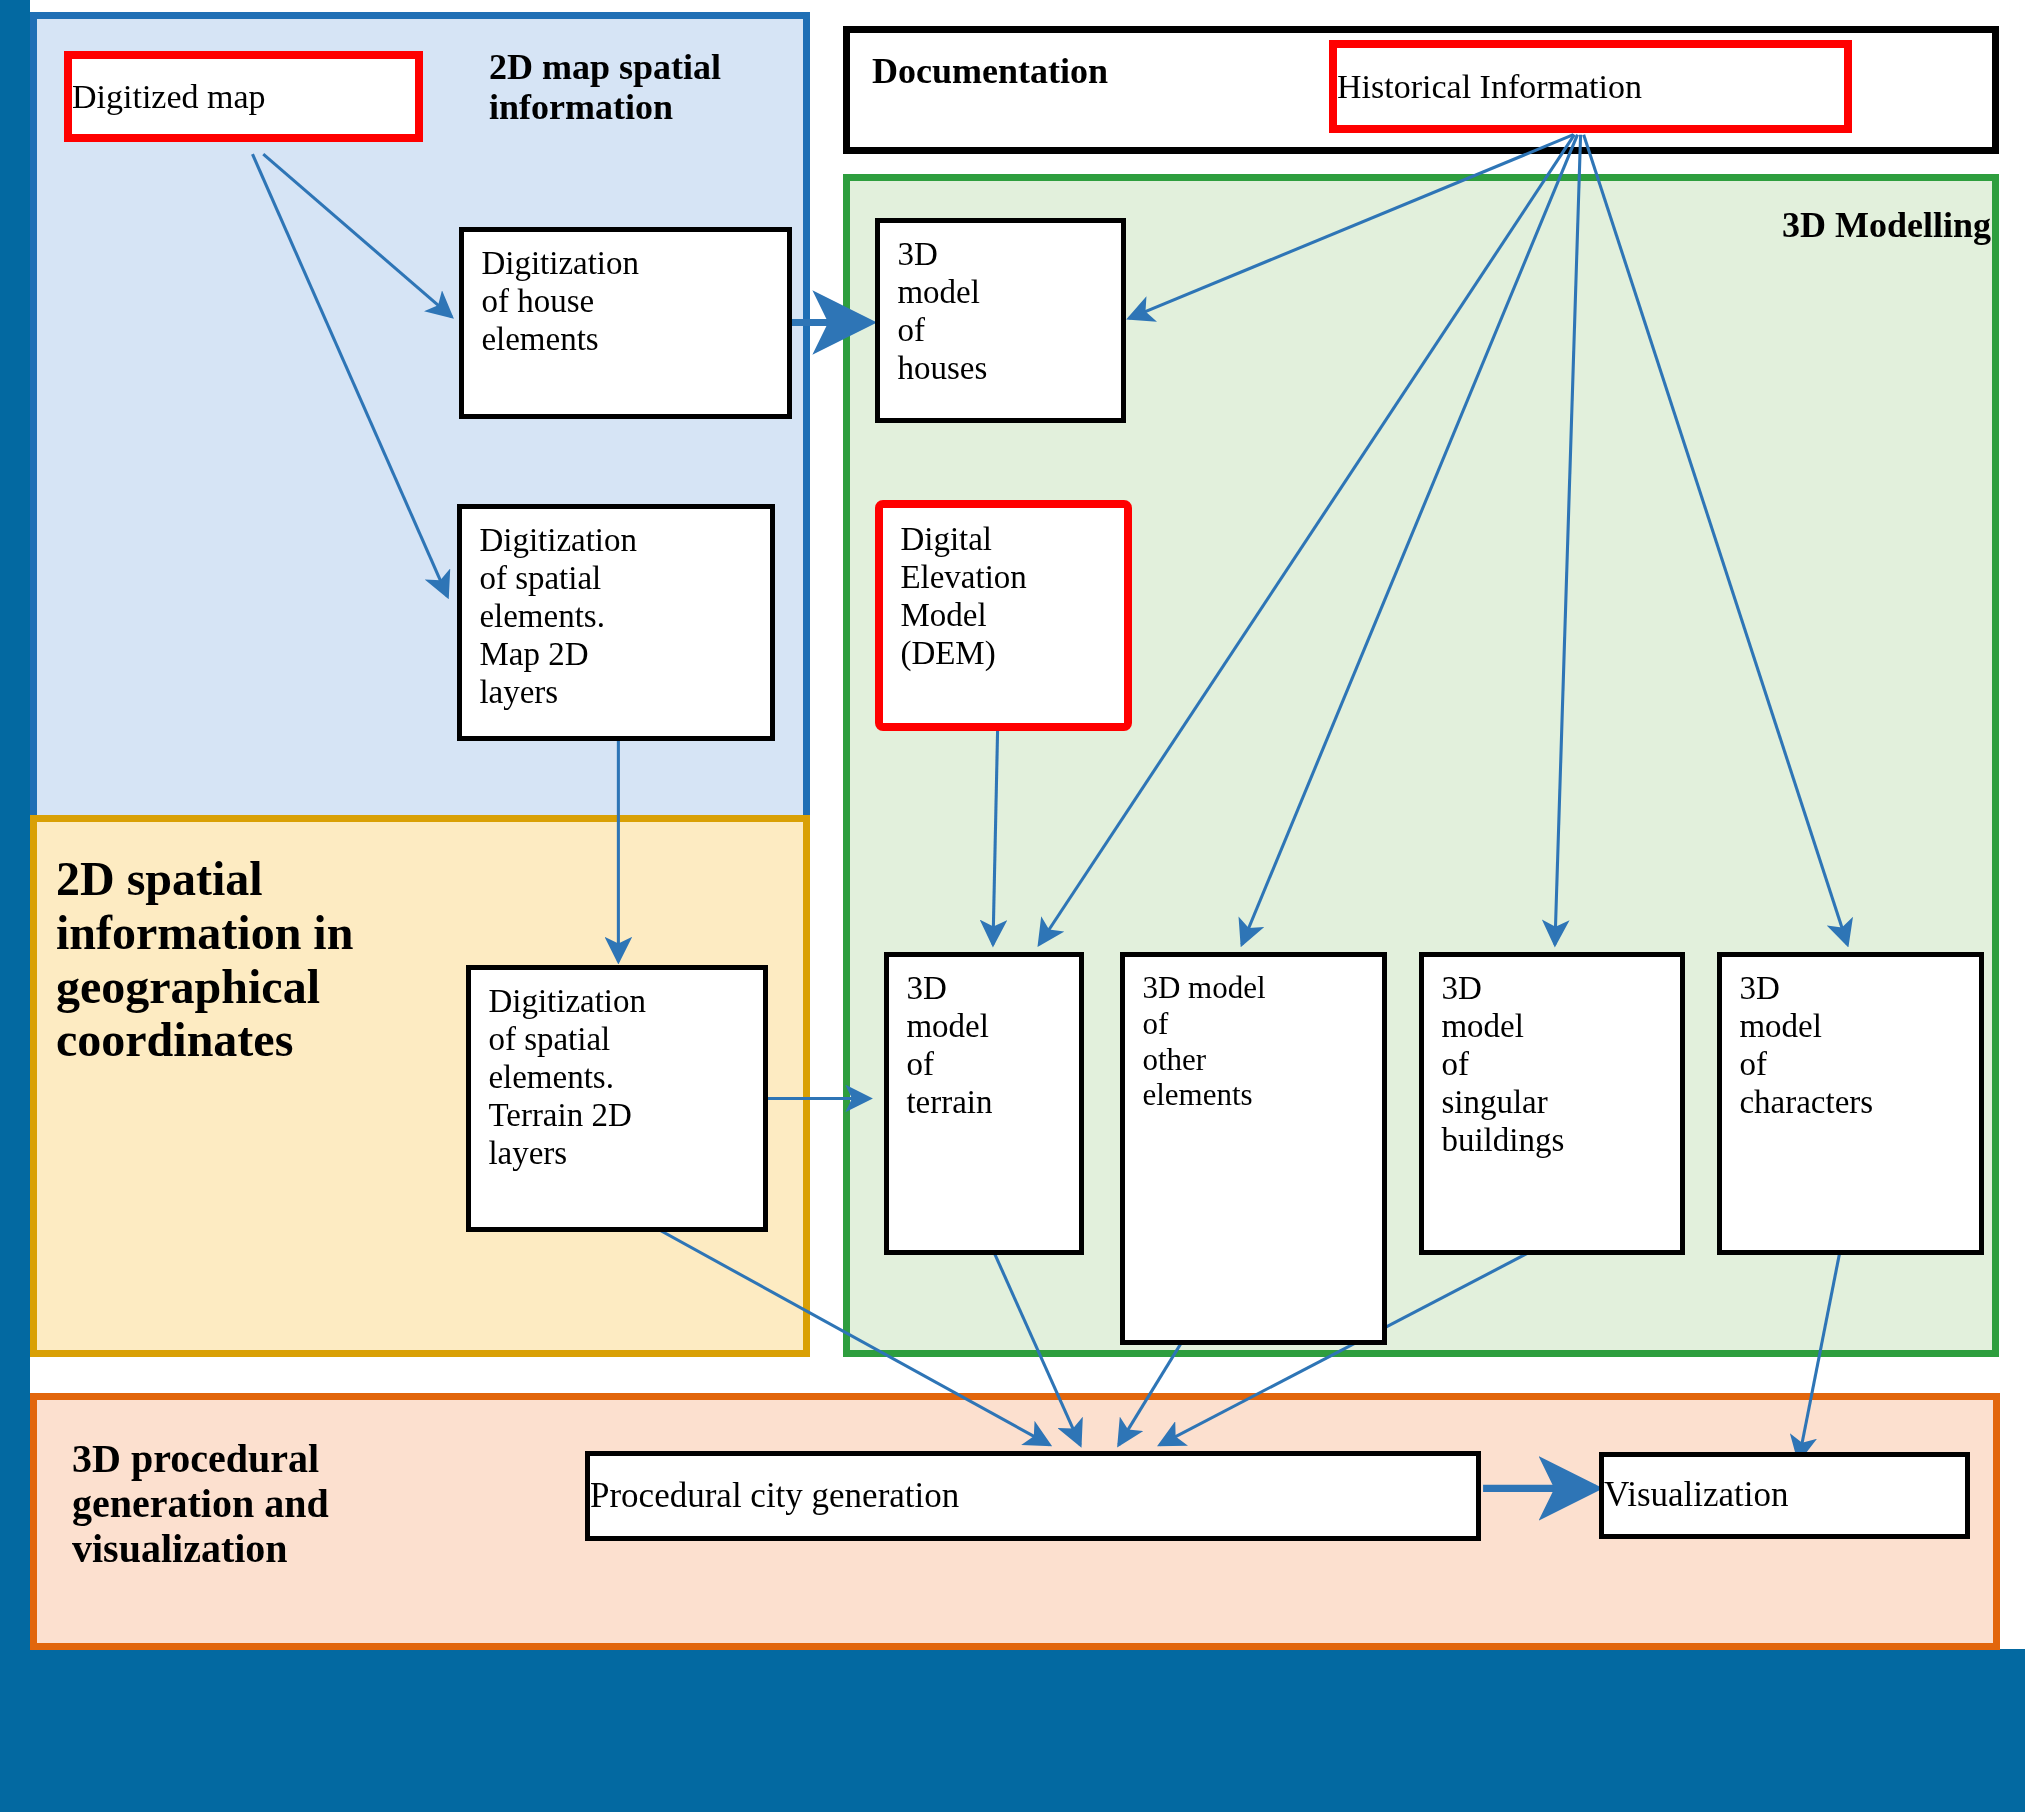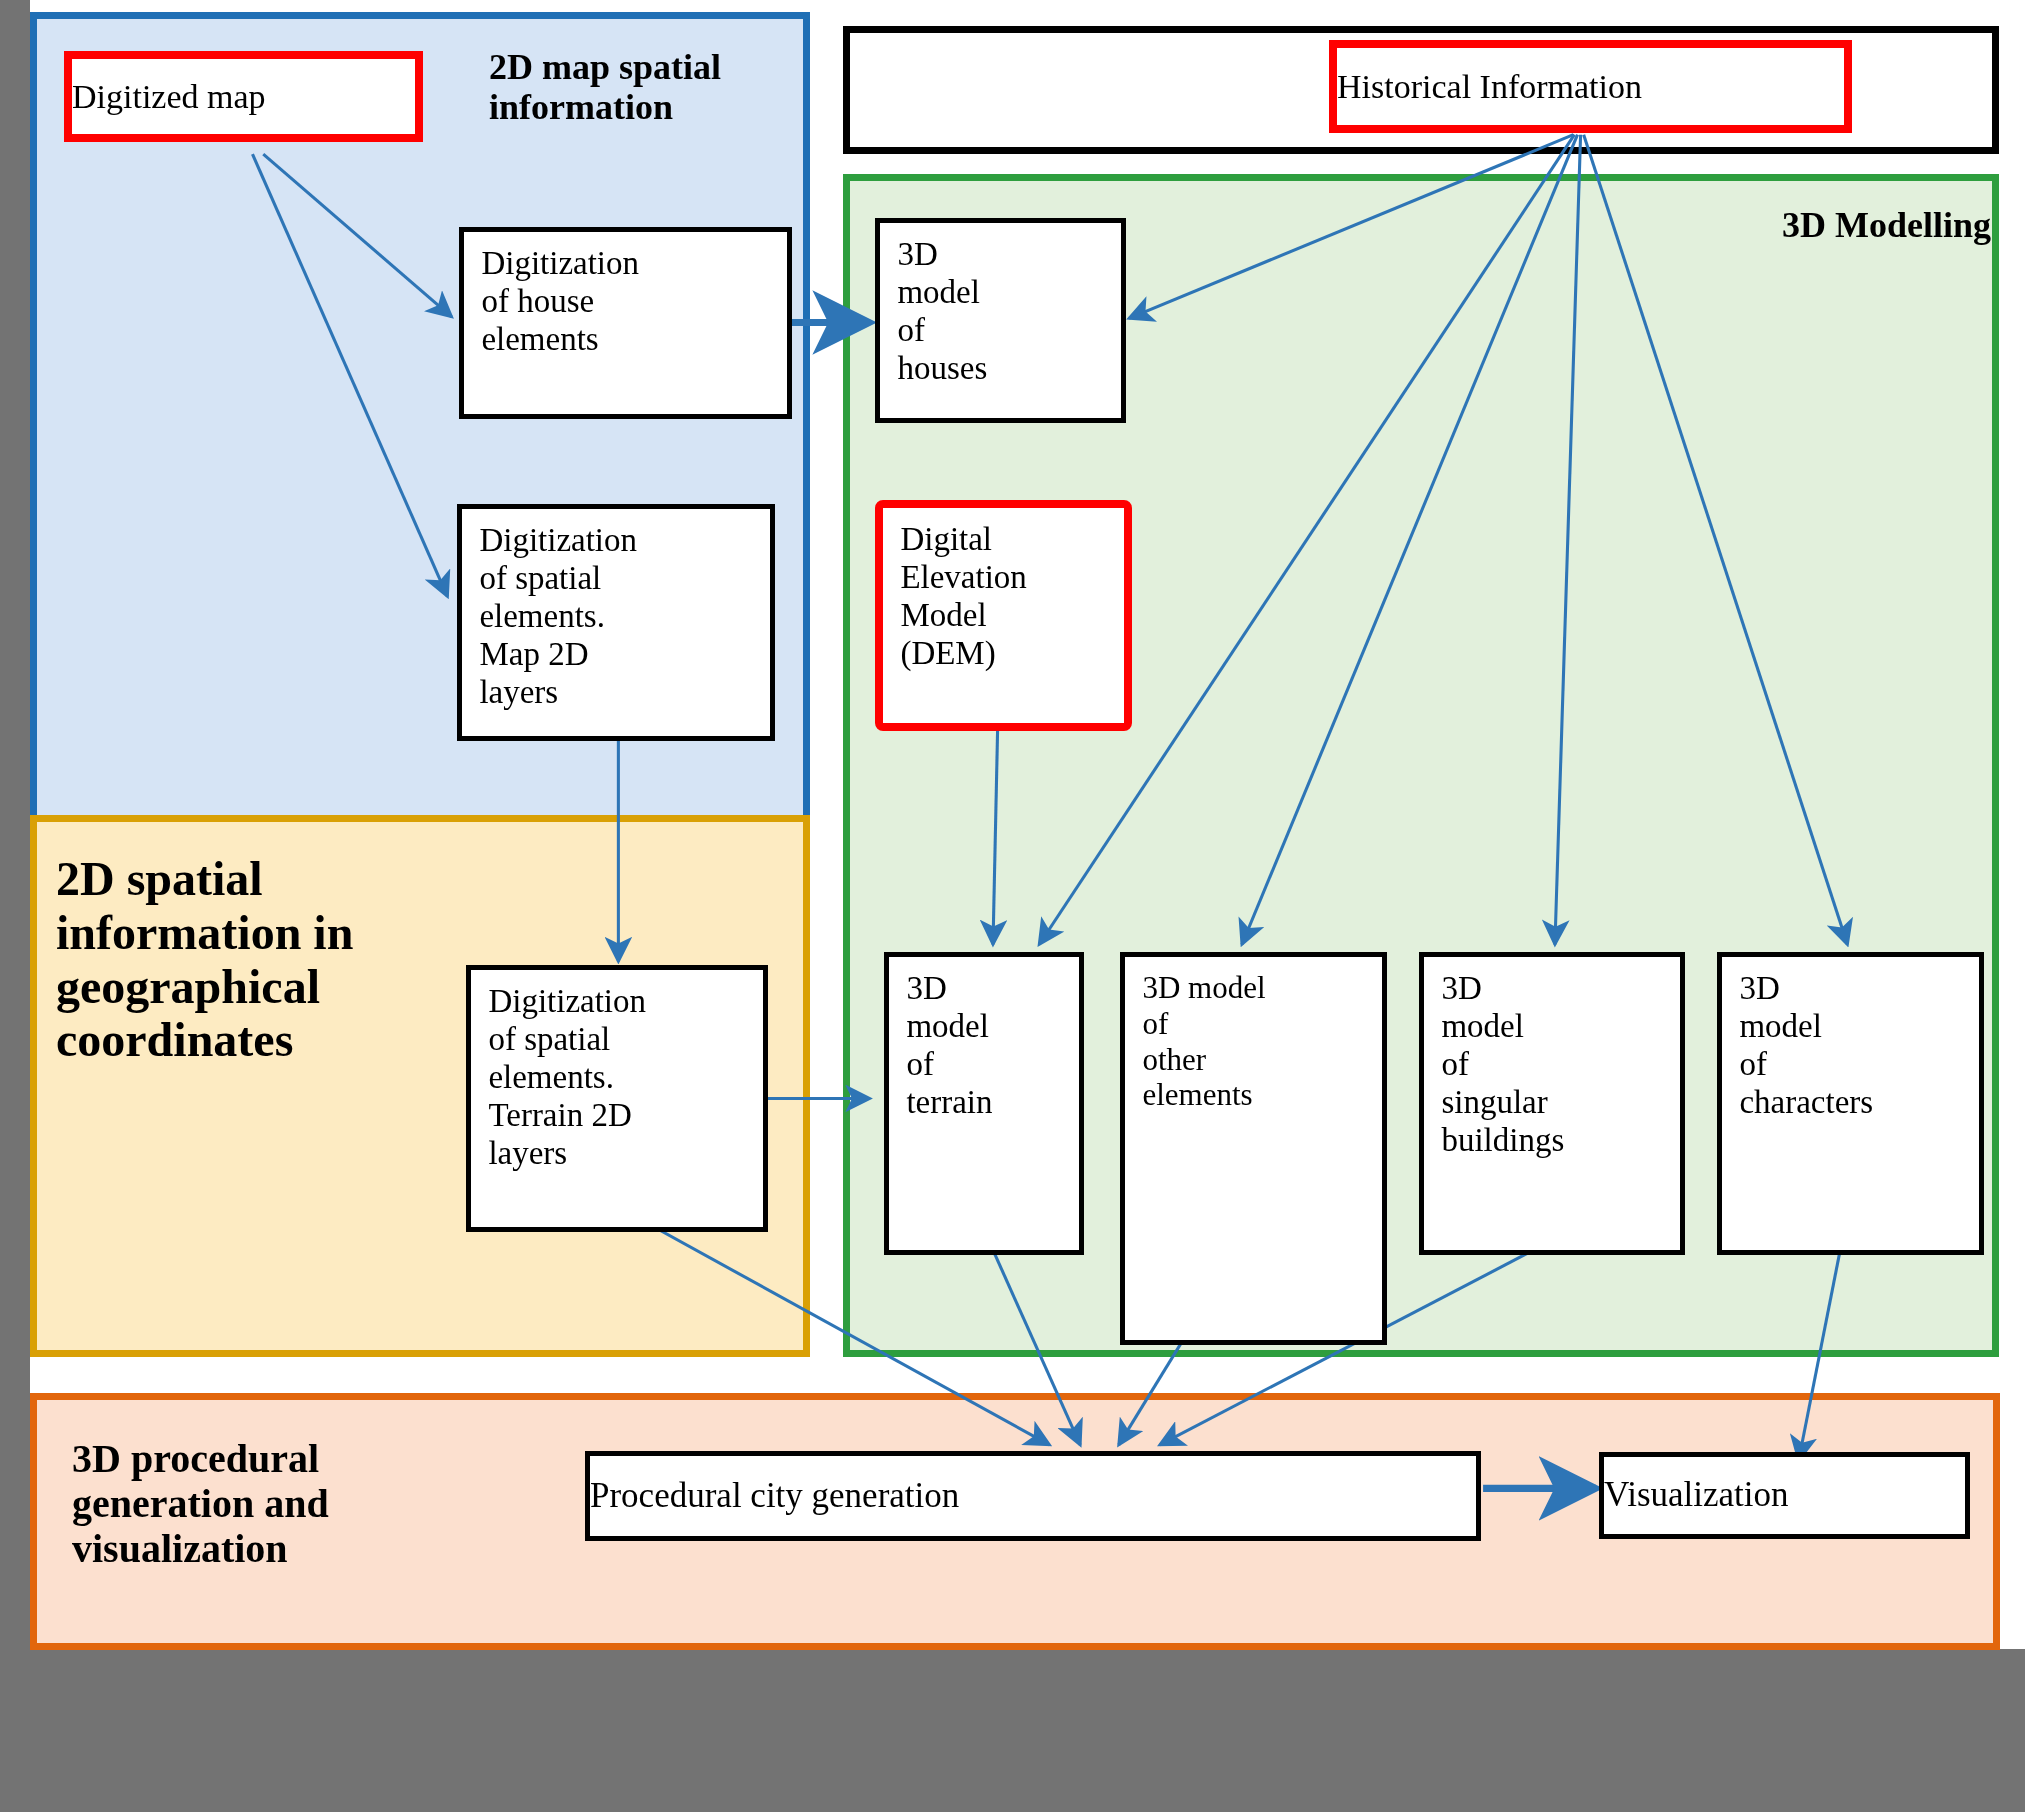--- a/index.html
+++ b/index.html
@@ -1,20 +1,20 @@
 <!DOCTYPE html>
 <html style="font-size:8.2px"><head>
 <meta charset="utf-8">
 <style>
   html,body{margin:0;padding:0;background:#000;}
   #stage{
     position:relative;
     width:2025px;
     height:1813px;
-    background:#737373;
+    background:#0369a1;
     font-family:"Liberation Serif", serif;
     overflow:hidden;
   }
   
   #page{
     position:absolute;
     left:30px; top:0px;
     width:1995px; height:1649px;
     background:#ffffff;
   }
@@ -54,20 +54,21 @@
 <div id="stage">
   <div id="page"></div>
 
   <div class="zone" style="left:30px; top:12.3px; width:780px; height:803px; background:#D6E4F5; border:7.2px solid #1F6FB5; border-bottom:none;">
   </div>
   <div class="zone-label" style="left:489px; top:47px; width:318px; font-size:36px;">2D map spatial
 information</div>
 
   <div class="zone" style="left:843px; top:26px; width:1156px; height:128px; background:#ffffff; border:7.2px solid #000000;">
   </div>
+  <div class="zone-label" style="left:872px; top:51px; width:462px; font-size:36px;">Documentation</div>
 
   <div class="zone" style="left:843px; top:174px; width:1156px; height:1183px; background:#E2F0DC; border:7.2px solid #2E9E3E;">
   </div>
   <div class="zone-label" style="left:1704px; top:205px; width:287px; font-size:36px; text-align:right;">3D Modelling</div>
 
   <div class="zone" style="left:30px; top:815px; width:780px; height:542px; background:#FDEBC2; border:7.2px solid #D9A005;">
   </div>
   <div class="zone-label" style="left:56px; top:852px; width:359px; font-size:48px;">2D spatial
 information in
 geographical

